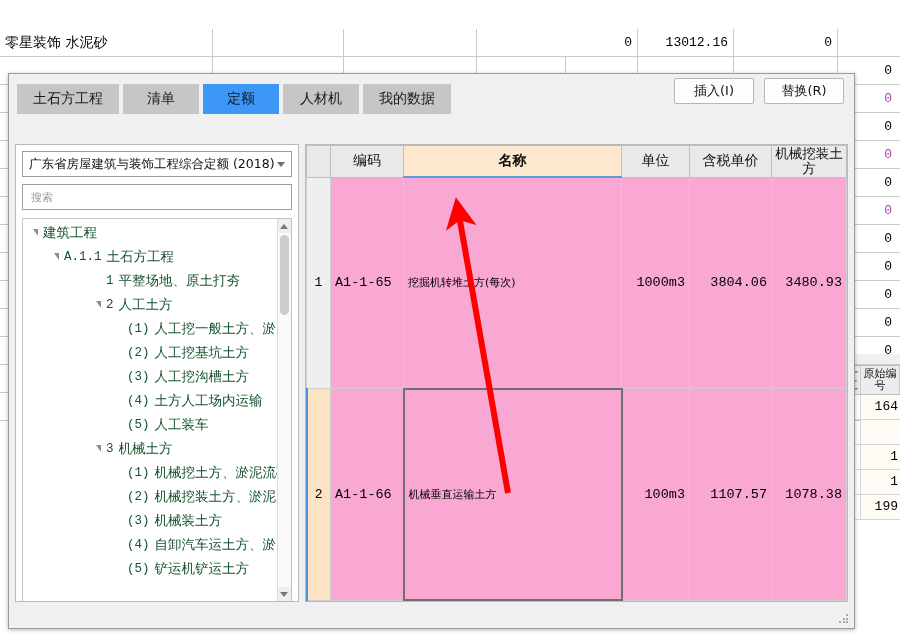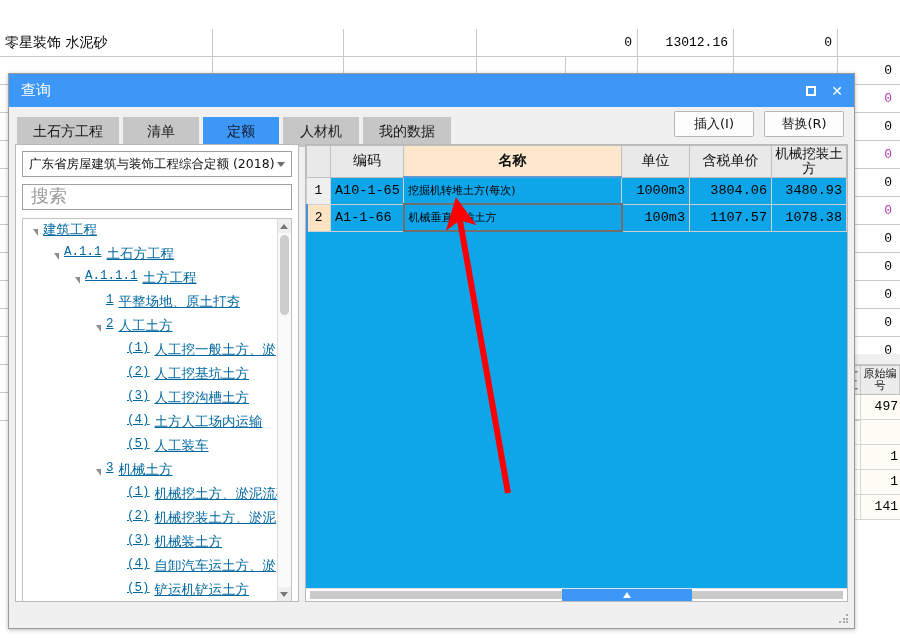--- a/index.html
+++ b/index.html
@@ -104,55 +104,54 @@
     height:26px; border:1px solid #9f9f9f; background:#fff; box-sizing:border-box;
     display:flex; align-items:center; padding:0 6px; margin-bottom:7px;
   }
   .combo-text { flex:1; font-size:12.5px; font-family:"DejaVu Sans",sans-serif; color:#111; white-space:nowrap; overflow:hidden; }
   .caret { width:0;height:0;border-left:4px solid transparent;border-right:4px solid transparent;border-top:5px solid #6d6d6d; }
   .searchbox {
     height:26px; border:1px solid #9f9f9f; background:#fff; box-sizing:border-box;
     display:flex; align-items:center; padding:0 6px; margin-bottom:8px;
   }
   .searchbox input {
-    border:0; outline:0; width:100%; font-size:18px; color:#111;
-    font-family:Liberation Mono, monospace; background:transparent;
+    border:0; outline:0; width:100%; font-size:11px; color:#111;
+    font-family:Liberation Serif, serif; background:transparent;
   }
   .searchbox input::placeholder { color:#9a9a9a; }
 
   .tree-wrap {
     flex:1; border:1px solid #c2c2c2; border-bottom:none; background:#fff;
     position:relative; overflow:hidden; box-sizing:border-box;
   }
   .tree { position:absolute; left:0; right:14px; top:0; bottom:0; overflow:hidden; padding-top:2px; }
   .tnode {
-    height:24px; display:flex; white-space:nowrap;
-    font-family:"DejaVu Sans",sans-serif; font-size:13.5px; color:#0369a1;
+    height:24px; display:flex; align-items:center; white-space:nowrap;
+    font-family:"DejaVu Sans",sans-serif; font-size:13.5px; color:#14532d;
     padding-left:4px;
-    text-decoration:underline;
   }
   .tw { width:16px; flex:0 0 16px; display:flex; align-items:center; justify-content:center; }
   .tri-down { width:0;height:0;border-left:5px solid transparent;border-top:7px solid #8d8d8d;transform:translateY(-1px); }
   .tlabel-code { font-family:"Liberation Mono","DejaVu Sans Mono",monospace; font-size:12.5px; margin-right:5px; }
 
   .vsb {
     position:absolute; right:0; top:0; width:14px; bottom:0;
     background:#fafafa; border-left:1px solid #dcdcdc; box-sizing:border-box;
   }
   .vsb-up, .vsb-dn {
     height:14px; display:flex; align-items:center; justify-content:center; background:#efefef;
   }
   .vsb-thumb { position:absolute; left:2px; right:2px; top:16px; height:80px; background:#cdcdcd; border-radius:5px; }
   .ar-up { width:0;height:0;border-left:4px solid transparent;border-right:4px solid transparent;border-bottom:5px solid #777; }
   .ar-dn { width:0;height:0;border-left:4px solid transparent;border-right:4px solid transparent;border-top:5px solid #777; }
 
   
   .right-pane {
-    flex:1; margin-left:6px; background:#0ea5e9; border:1px solid #b9b9b9;
-    box-sizing:border-box; position:relative; display:flex; flex-direction:column;
+    flex:1; margin-left:6px; background:#f9a8d4; border:1px solid #b9b9b9;
+    box-sizing:border-box; position:relative; display:flex; flex-direction:row;
   }
   .tbl { width:100%; border-collapse:collapse; table-layout:fixed; }
   .tbl th {
     background:#e9e9e9; border:1px solid #bfbfbf; height:30px;
     font-family:"DejaVu Sans",sans-serif; font-size:14px; font-weight:normal; color:#111;
     padding:0; overflow:hidden;
   }
   .tbl th.namecol { background:#fde8cd; border-bottom:2px solid #5b9bd5; font-weight:bold; }
   .tbl th.clip { line-height:15px; font-size:13.5px; }
   .tbl td {
@@ -331,50 +330,43 @@
 
   <div class="bg2">
     <div class="bg2-gap"></div>
     <div class="bg2-hdr">
       <div class="bg2-hdr-c" style="flex:0 0 16px;overflow:hidden">计工</div>
       <div class="bg2-hdr-c">原始编号</div>
     </div>
     <div id="bg2-rows">
         <div class="bg2-row">
           <div class="bg2-c1"></div>
-          <div class="bg2-c2">497</div>
+          <div class="bg2-c2">164</div>
         </div>
         <div class="bg2-row">
           <div class="bg2-c1"></div>
           <div class="bg2-c2"></div>
         </div>
         <div class="bg2-row">
           <div class="bg2-c1"></div>
           <div class="bg2-c2">1</div>
         </div>
         <div class="bg2-row">
           <div class="bg2-c1"></div>
           <div class="bg2-c2">1</div>
         </div>
         <div class="bg2-row">
           <div class="bg2-c1"></div>
-          <div class="bg2-c2">141</div>
+          <div class="bg2-c2">199</div>
         </div>
       </div>
   </div>
 
   <div class="dialog">
 
-    <div class="titlebar">
-      <div class="title-text">查询</div>
-      <div class="tb-btn">
-          <span class="sq"></span>
-        </div>
-      <div class="tb-btn">✕</div>
-    </div>
 
     <div class="tabbar">
       <div id="tabs-host" style="display:flex;align-items:flex-end;">
           <div class="tab">土石方工程</div>
           <div class="tab">清单</div>
           <div class="tab active">定额</div>
           <div class="tab">人材机</div>
           <div class="tab">我的数据</div>
         </div>
       <div class="tabbar-right">
@@ -402,28 +394,20 @@
                 </span>
                 <span>建筑工程</span>
               </div>
               <div class="tnode">
                 <span style="flex: 0 0 21px;"></span>
                 <span class="tw">
                   <span class="tri-down"></span>
                 </span>
                 <span class="tlabel-code">A.1.1</span>
                 <span>土石方工程</span>
-              </div>
-              <div class="tnode">
-                <span style="flex: 0 0 42px;"></span>
-                <span class="tw">
-                  <span class="tri-down"></span>
-                </span>
-                <span class="tlabel-code">A.1.1.1</span>
-                <span>土方工程</span>
               </div>
               <div class="tnode">
                 <span style="flex: 0 0 63px;"></span>
                 <span class="tw"></span>
                 <span class="tlabel-code">1</span>
                 <span>平整场地、原土打夯</span>
               </div>
               <div class="tnode">
                 <span style="flex: 0 0 63px;"></span>
                 <span class="tw">
@@ -529,21 +513,21 @@
               <th>编码</th>
               <th class="namecol">名称</th>
               <th>单位</th>
               <th>含税单价</th>
               <th class="clip">机械挖装土方</th>
             </tr>
           </thead>
           <tbody id="rows-host">
               <tr>
                 <td class="idx">1</td>
-                <td>A10-1-65</td>
+                <td>A1-1-65</td>
                 <td class="cjk">挖掘机转堆土方(每次)</td>
                 <td class="num">1000m3</td>
                 <td class="num">3804.06</td>
                 <td class="num">3480.93</td>
               </tr>
               <tr class="cur">
                 <td class="idx">2</td>
                 <td>A1-1-66</td>
                 <td class="cjk focused">机械垂直运输土方</td>
                 <td class="num">100m3</td>

